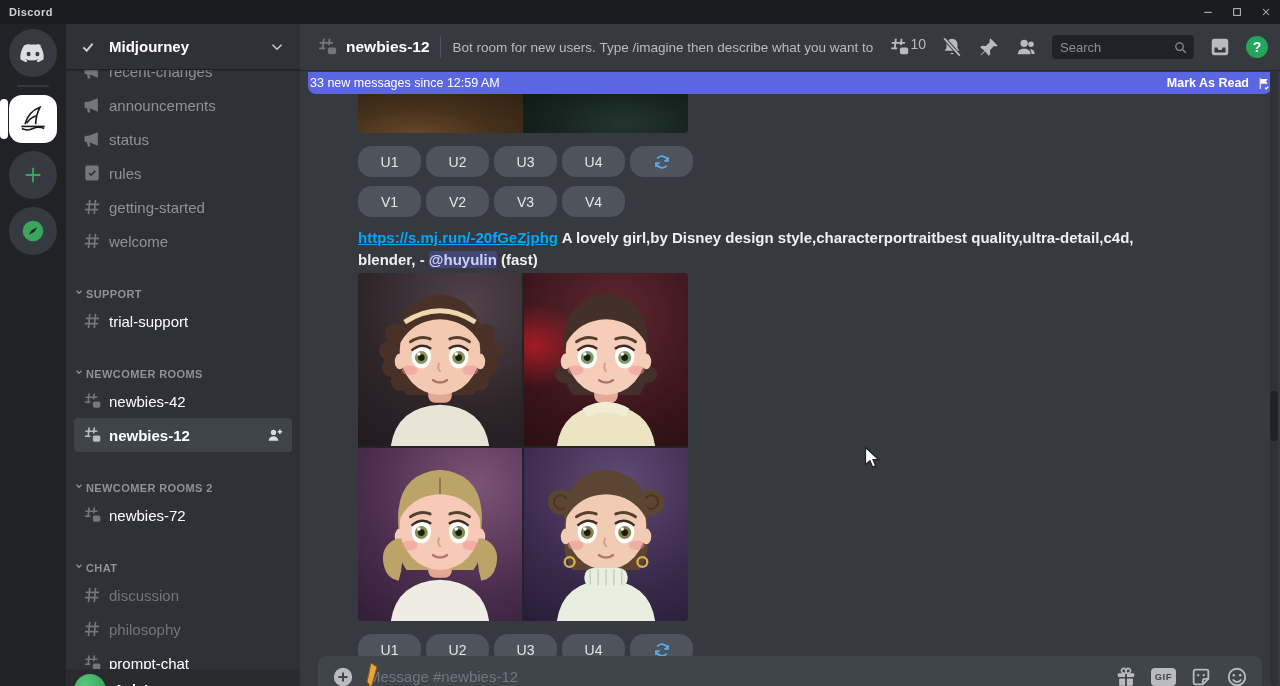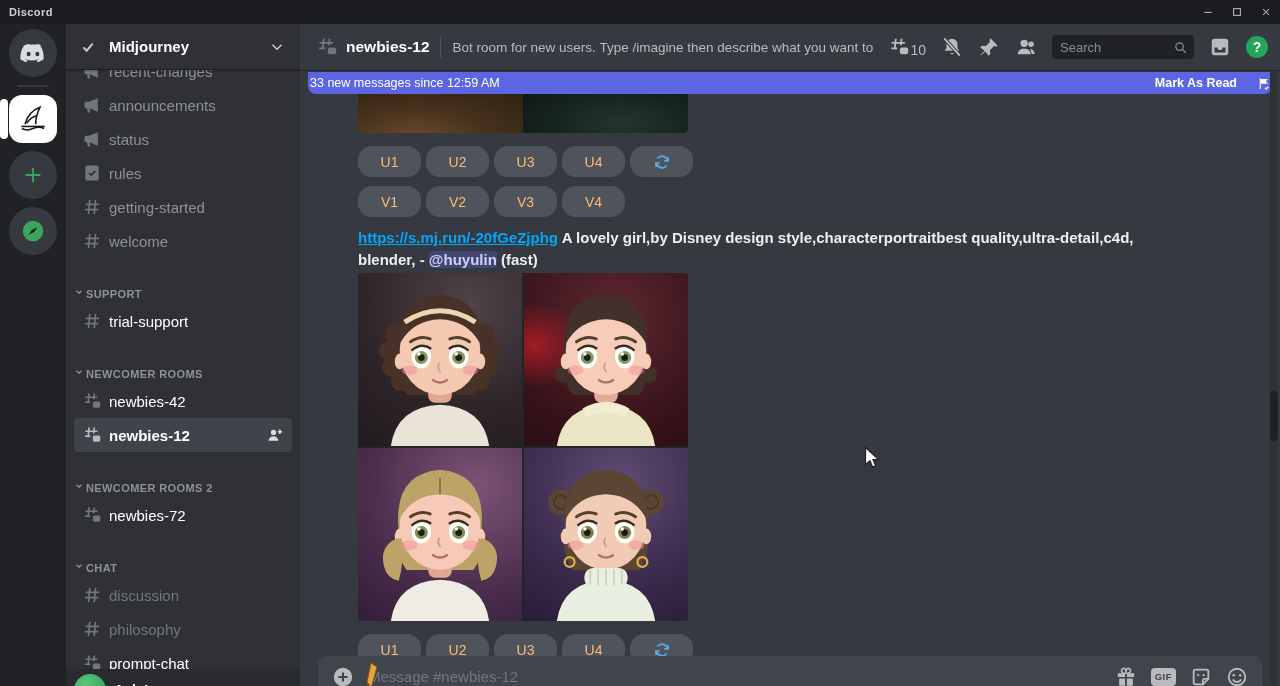--- a/index.html
+++ b/index.html
@@ -54,41 +54,41 @@
 
   
   .chat { position:absolute; top:24px; left:300px; width:980px; height:662px; background:#36393f; }
   .chat-header { position:absolute; top:0; left:0; right:0; height:46px; display:flex; align-items:center; padding:0 12px 0 16px; box-shadow:0 1px 0 rgba(0,0,0,.3); background:#36393f; z-index:6; }
   .hash-head { width:22px; height:22px; color:#72767d; flex:none; }
   .chan-title { font-size:15.5px; font-weight:bold; color:#fff; margin:0 10px 0 8px; }
   .vdiv { width:1px; height:22px; background:#4f545c; margin-right:12px; flex:none; }
   .topic { font-size:13.5px; color:#b9bbbe; white-space:nowrap; overflow:hidden; max-width:420px; }
   .header-icons { margin-left:auto; display:flex; align-items:center; gap:15px; color:#b9bbbe; }
   .hicon { width:22px; height:22px; flex:none; }
-  .threads-wrap { display:flex; align-items:flex-end; gap:0; }
+  .threads-wrap { display:flex; align-items:flex-start; gap:0; }
   .threads-count { font-size:14px; color:#b9bbbe; }
   .searchbox { width:142px; height:24px; background:#202225; border-radius:4px; display:flex; align-items:center; padding:0 6px 0 8px; }
   .searchbox .stext { font-size:13px; color:#8a8e94; flex:1; }
   .searchbox svg { width:15px; height:15px; color:#8a8e94; }
   .help-btn { width:22px; height:22px; border-radius:50%; background:#23a55a; color:#fff; font-size:14px; font-weight:bold; display:flex; align-items:center; justify-content:center; }
 
   
   .notice-bar { position:absolute; top:48px; left:8px; right:8px; height:22px; background:#5c66e3; border-radius:0 0 8px 8px; display:flex; align-items:center; padding:0 2px; z-index:5; }
   .notice-text { font-size:12.5px; color:#fff; }
-  .notice-action { margin-left:auto; display:flex; align-items:center; gap:20px; font-size:12.5px; font-weight:bold; color:#fff; }
+  .notice-action { margin-left:auto; display:flex; align-items:center; gap:8px; font-size:12.5px; font-weight:bold; color:#fff; }
   .notice-action svg { width:13px; height:13px; }
 
   
   .img-partial { position:absolute; top:60px; left:58px; width:330px; height:49px; border-radius:4px; overflow:hidden; display:flex; z-index:1; }
   .img-partial .half { width:50%; height:100%; }
   .owl-left { background:radial-gradient(120% 160% at 35% 110%, #6b4a2c 0%, #45301b 40%, #241a10 100%); }
   .owl-right { background:radial-gradient(100% 140% at 60% 80%, #23352e 0%, #14211c 50%, #0b1210 100%); }
 
   .btn-row { position:absolute; left:58px; display:flex; gap:5px; }
-  .mj-btn { width:63px; height:31px; background:#4f545c; border-radius:14px; border:none; color:#fdba74; font-size:14px; font-family:"Liberation Sans",sans-serif; display:flex; align-items:center; justify-content:center; }
+  .mj-btn { width:63px; height:31px; background:#4f545c; border-radius:14px; border:none; color:#e5e5e5; font-size:14px; font-family:"Liberation Sans",sans-serif; display:flex; align-items:center; justify-content:center; }
   .mj-btn svg { width:18px; height:18px; }
   .row-u1 { top:122px; } .row-v1 { top:162px; } .row-u2 { top:610px; }
 
   .msg-text { position:absolute; top:203px; left:58px; width:830px; font-size:15px; line-height:22px; font-weight:bold; color:#efeff0; }
   .msg-link { color:#00a8fc; text-decoration:underline; font-weight:bold; }
   .mention { background:#414675; color:#ccd1fb; border-radius:3px; padding:0 0; }
 
   .img-grid { position:absolute; top:249px; left:58px; width:330px; height:348px; border-radius:4px; overflow:hidden; background:#232428; display:grid; grid-template-columns:1fr 1fr; grid-template-rows:1fr 1fr; gap:2px; z-index:1; }
   .tile { position:relative; overflow:hidden; }
   .tile svg { position:absolute; inset:0; width:100%; height:100%; }

